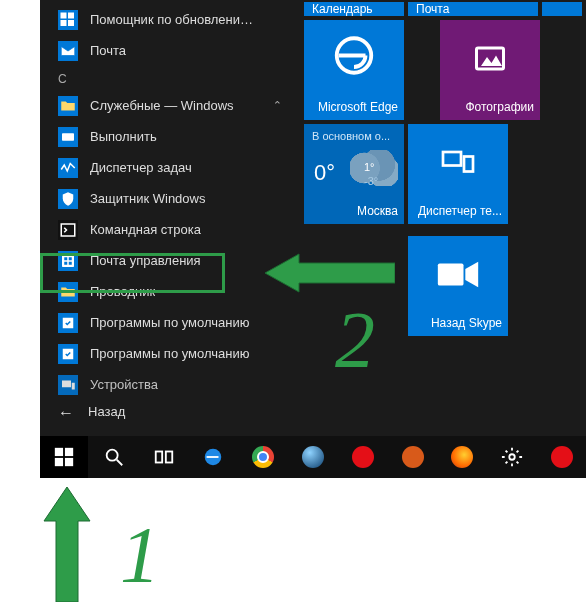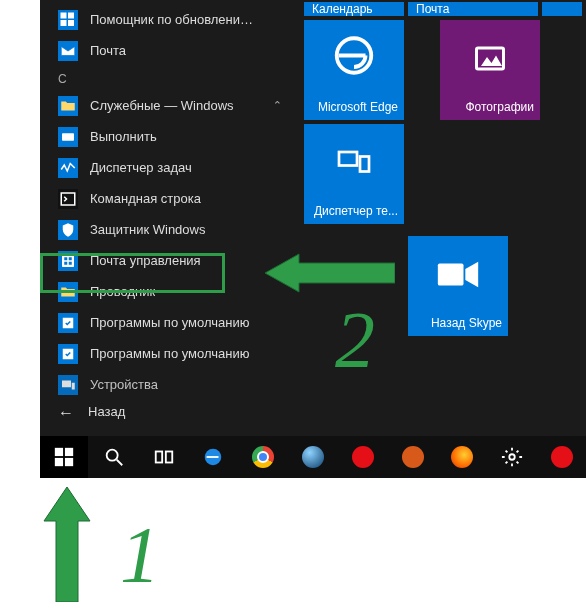--- a/index.html
+++ b/index.html
@@ -192,35 +192,35 @@
     </div>
     <div class="app-item sub-item">
       <span class="app-icon" style="background:#0078d7">
         <svg viewBox="0 0 24 24" fill="none" stroke="#fff" stroke-width="2">
             <polyline points="3 14 7 8 11 16 15 6 21 12"></polyline>
           </svg>
       </span>
       <span class="label">Диспетчер задач</span>
     </div>
     <div class="app-item sub-item">
+      <span class="app-icon" style="background:#0078d7">
+        <svg viewBox="0 0 24 24" fill="#fff">
+            <path d="M12 3l7 3v5c0 5-3 8-7 10-4-2-7-5-7-10V6z"></path>
+          </svg>
+      </span>
+      <span class="label">Защитник Windows</span>
+    </div>
+    <div class="app-item sub-item">
       <span class="app-icon" style="background:#111">
         <svg viewBox="0 0 24 24" fill="none" stroke="#fff" stroke-width="2">
             <rect x="3" y="4" width="18" height="16"></rect>
             <path d="M7 9l3 3-3 3"></path>
           </svg>
       </span>
       <span class="label">Командная строка</span>
-    </div>
-    <div class="app-item sub-item">
-      <span class="app-icon" style="background:#0078d7">
-        <svg viewBox="0 0 24 24" fill="#fff">
-            <path d="M12 3l7 3v5c0 5-3 8-7 10-4-2-7-5-7-10V6z"></path>
-          </svg>
-      </span>
-      <span class="label">Защитник Windows</span>
     </div>
     <div class="app-item sub-item">
       <span class="app-icon" style="background:#0078d7">
         <svg viewBox="0 0 24 24" fill="#fff">
             <rect x="4" y="4" width="16" height="16" rx="1"></rect>
             <rect x="7" y="7" width="4" height="4" fill="#0078d7"></rect>
             <rect x="13" y="7" width="4" height="4" fill="#0078d7"></rect>
             <rect x="7" y="13" width="4" height="4" fill="#0078d7"></rect>
             <rect x="13" y="13" width="4" height="4" fill="#0078d7"></rect>
           </svg>
@@ -294,20 +294,30 @@
     <div class="tile med photos">
       <span class="tile-center">
         <svg viewBox="0 0 24 24" fill="#fff">
             <rect x="3" y="5" width="18" height="14" rx="1" fill="none" stroke="#fff" stroke-width="2"></rect>
             <polygon points="6 17 10 11 13 15 16 10 20 17"></polygon>
           </svg>
       </span>
       <span class="tile-label">Фотографии</span>
     </div>
 
+    <div class="tile med weather">
+      <div class="top-strip">В основном о...</div>
+      <div class="cloud"></div>
+      <div class="temp-main">0°</div>
+      <div class="temp-side">
+        <div>1°</div>
+        <div style="color:#a9cbe4;">-3°</div>
+      </div>
+      <span class="tile-label">Москва</span>
+    </div>
     <div class="tile med">
       <span class="tile-center">
         <svg width="44" height="36" viewBox="0 0 24 24" fill="none" stroke="#fff" stroke-width="1.8">
             <rect x="2" y="5" width="12" height="9"></rect>
             <rect x="16" y="8" width="6" height="10"></rect>
           </svg>
       </span>
       <span class="tile-label">Диспетчер те...</span>
     </div>
 

